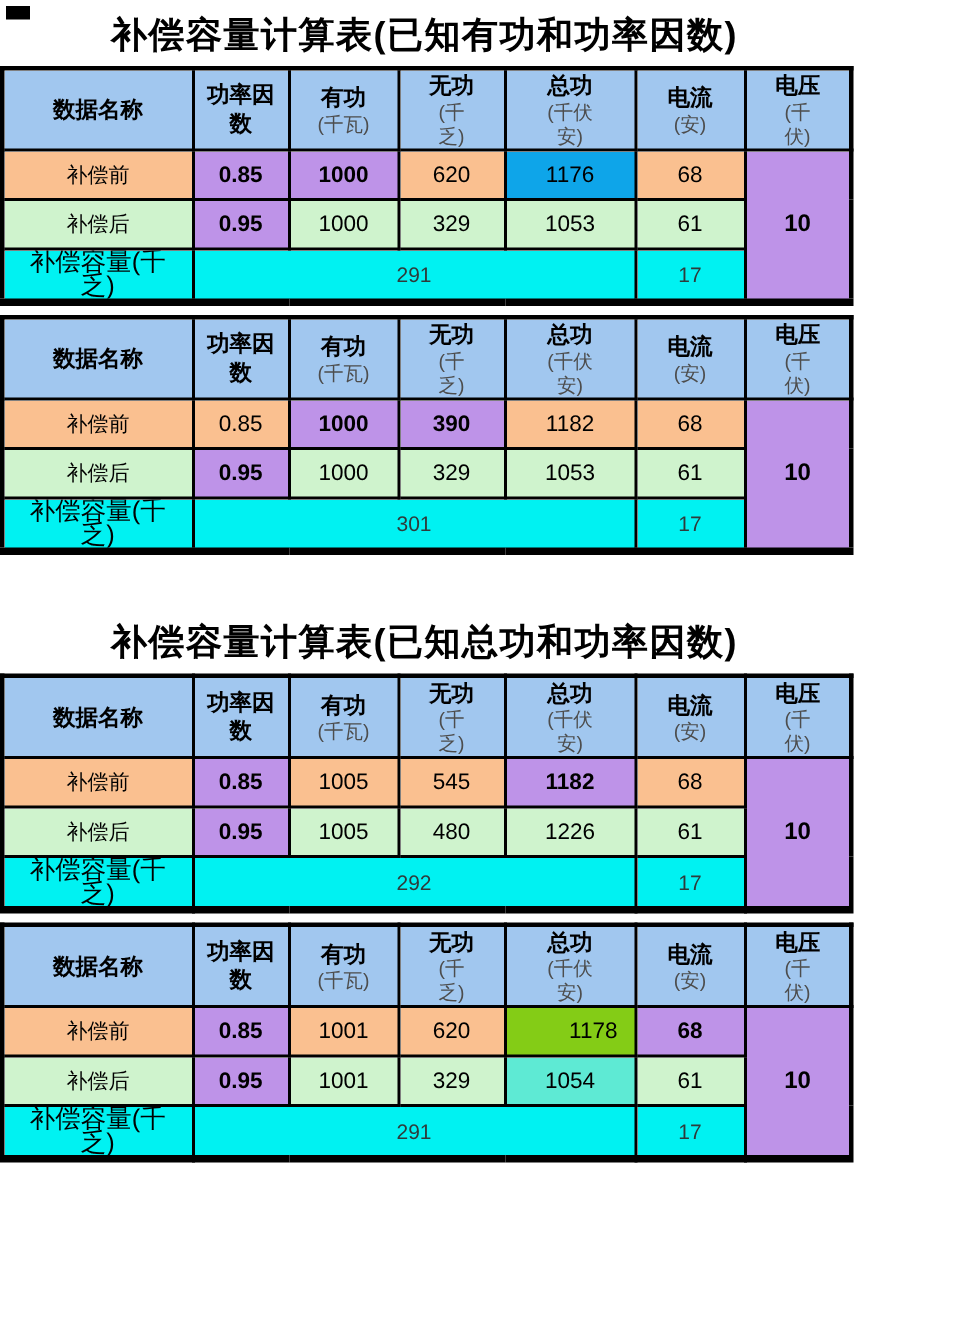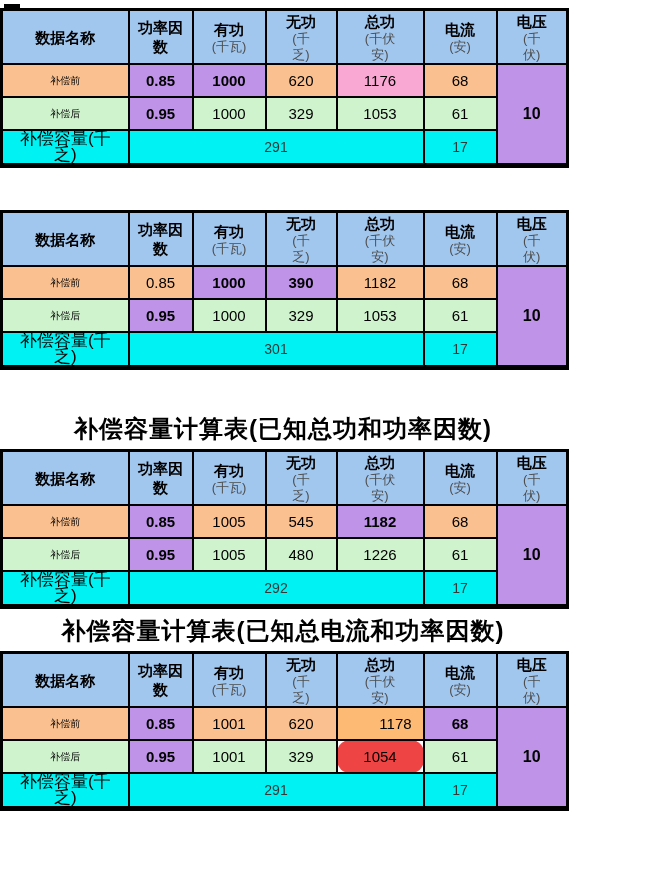--- a/index.html
+++ b/index.html
@@ -14,21 +14,21 @@
 
   table.calc{border-collapse:collapse;table-layout:fixed;width:566px;margin-top:2px;
              border:3px solid #000;border-bottom-width:5px;}
   table.calc td{border:2px solid #000;text-align:center;vertical-align:middle;
                 padding:0 2px;overflow:hidden;}
 
   td.hcell{height:52px;vertical-align:top;padding-top:3px;}
   .hmain{font-size:15px;font-weight:bold;line-height:19px;}
   .hunit{font-size:13px;color:#4d4d4d;line-height:16px;white-space:pre-line;}
 
-  td.rlabel{font-size:10px;}
+  td.rlabel{font-size:14px;}
   td.val{font-size:15px;}
   tr.r-before td{height:31px;}
   tr.r-after td{height:31px;}
   tr.r-result td{height:28px;}
   td.known{font-weight:bold;}
   td.result-label{font-size:17px;line-height:16px;white-space:pre-line;vertical-align:top;padding-top:3px;}
   td.result-val{font-size:14px;color:#2e3b3b;}
   td.voltage{font-size:16px;font-weight:bold;}
 
   .legend{position:absolute;left:594px;top:608px;width:50px;}
@@ -40,20 +40,21 @@
   .sw-2{height:33px;}
   .sw-3{height:36px;}
 </style>
 </head>
 <body>
 
 <div id="page">
   <div class="corner-mark"></div>
   <div id="sections">
       <div class="section" style="top: 6px;">
+        <div class="tbl-title">补偿容量计算表(已知有功和功率因数)</div>
         <table class="calc">
           <colgroup>
             <col style="width: 127px;">
             <col style="width: 64px;">
             <col style="width: 73px;">
             <col style="width: 71px;">
             <col style="width: 87px;">
             <col style="width: 73px;">
             <col style="width: 71px;">
           </colgroup>
@@ -87,21 +88,21 @@
                 <div class="hmain">电压</div>
                 <div class="hunit">(千
 伏)</div>
               </td>
             </tr>
             <tr class="r-before">
               <td class="rlabel" style="background: rgb(250, 192, 144);">补偿前</td>
               <td class="val known" style="background: rgb(190, 147, 232);">0.85</td>
               <td class="val known" style="background: rgb(190, 147, 232);">1000</td>
               <td class="val" style="background: rgb(250, 192, 144);">620</td>
-              <td class="val" style="background: #f9a8d4;">1176</td>
+              <td class="val" style="background: #0ea5e9;">1176</td>
               <td class="val" style="background: rgb(250, 192, 144);">68</td>
               <td class="voltage known" rowspan="3" style="background: rgb(190, 147, 232);">10</td>
             </tr>
             <tr class="r-after">
               <td class="rlabel" style="background: rgb(207, 243, 205);">补偿后</td>
               <td class="val known" style="background: rgb(190, 147, 232);">0.95</td>
               <td class="val" style="background: rgb(207, 243, 205);">1000</td>
               <td class="val" style="background: rgb(207, 243, 205);">329</td>
               <td class="val" style="background: rgb(207, 243, 205);">1053</td>
               <td class="val" style="background: rgb(207, 243, 205);">61</td>
@@ -248,21 +249,20 @@
             <tr class="r-result">
               <td class="result-label" style="background: rgb(0, 242, 242);">补偿容量(千
 乏)</td>
               <td class="result-val" colspan="4" style="background: rgb(0, 242, 242);">292</td>
               <td class="result-val" style="background: rgb(0, 242, 242);">17</td>
             </tr>
           </tbody>
         </table>
       </div>
       <div class="section" style="top: 613px;">
-        <div class="tbl-title">补偿容量计算表(已知总电流和功率因数)</div>
         <table class="calc">
           <colgroup>
             <col style="width: 127px;">
             <col style="width: 64px;">
             <col style="width: 73px;">
             <col style="width: 71px;">
             <col style="width: 87px;">
             <col style="width: 73px;">
             <col style="width: 71px;">
           </colgroup>
@@ -296,30 +296,30 @@
                 <div class="hmain">电压</div>
                 <div class="hunit">(千
 伏)</div>
               </td>
             </tr>
             <tr class="r-before">
               <td class="rlabel" style="background: rgb(250, 192, 144);">补偿前</td>
               <td class="val known" style="background: rgb(190, 147, 232);">0.85</td>
               <td class="val" style="background: rgb(250, 192, 144);">1001</td>
               <td class="val" style="background: rgb(250, 192, 144);">620</td>
-              <td class="val" style="background: #fdba74; padding-left: 33px;">1178</td>
+              <td class="val" style="background: #84cc16; padding-left: 33px;">1178</td>
               <td class="val known" style="background: rgb(190, 147, 232);">68</td>
               <td class="voltage known" rowspan="3" style="background: rgb(190, 147, 232);">10</td>
             </tr>
             <tr class="r-after">
               <td class="rlabel" style="background: rgb(207, 243, 205);">补偿后</td>
               <td class="val known" style="background: rgb(190, 147, 232);">0.95</td>
               <td class="val" style="background: rgb(207, 243, 205);">1001</td>
               <td class="val" style="background: rgb(207, 243, 205);">329</td>
-              <td class="val" style="background: #ef4444; border-radius: 13px;">1054</td>
+              <td class="val" style="background: #5eead4;">1054</td>
               <td class="val" style="background: rgb(207, 243, 205);">61</td>
             </tr>
             <tr class="r-result">
               <td class="result-label" style="background: rgb(0, 242, 242);">补偿容量(千
 乏)</td>
               <td class="result-val" colspan="4" style="background: rgb(0, 242, 242);">291</td>
               <td class="result-val" style="background: rgb(0, 242, 242);">17</td>
             </tr>
           </tbody>
         </table>

